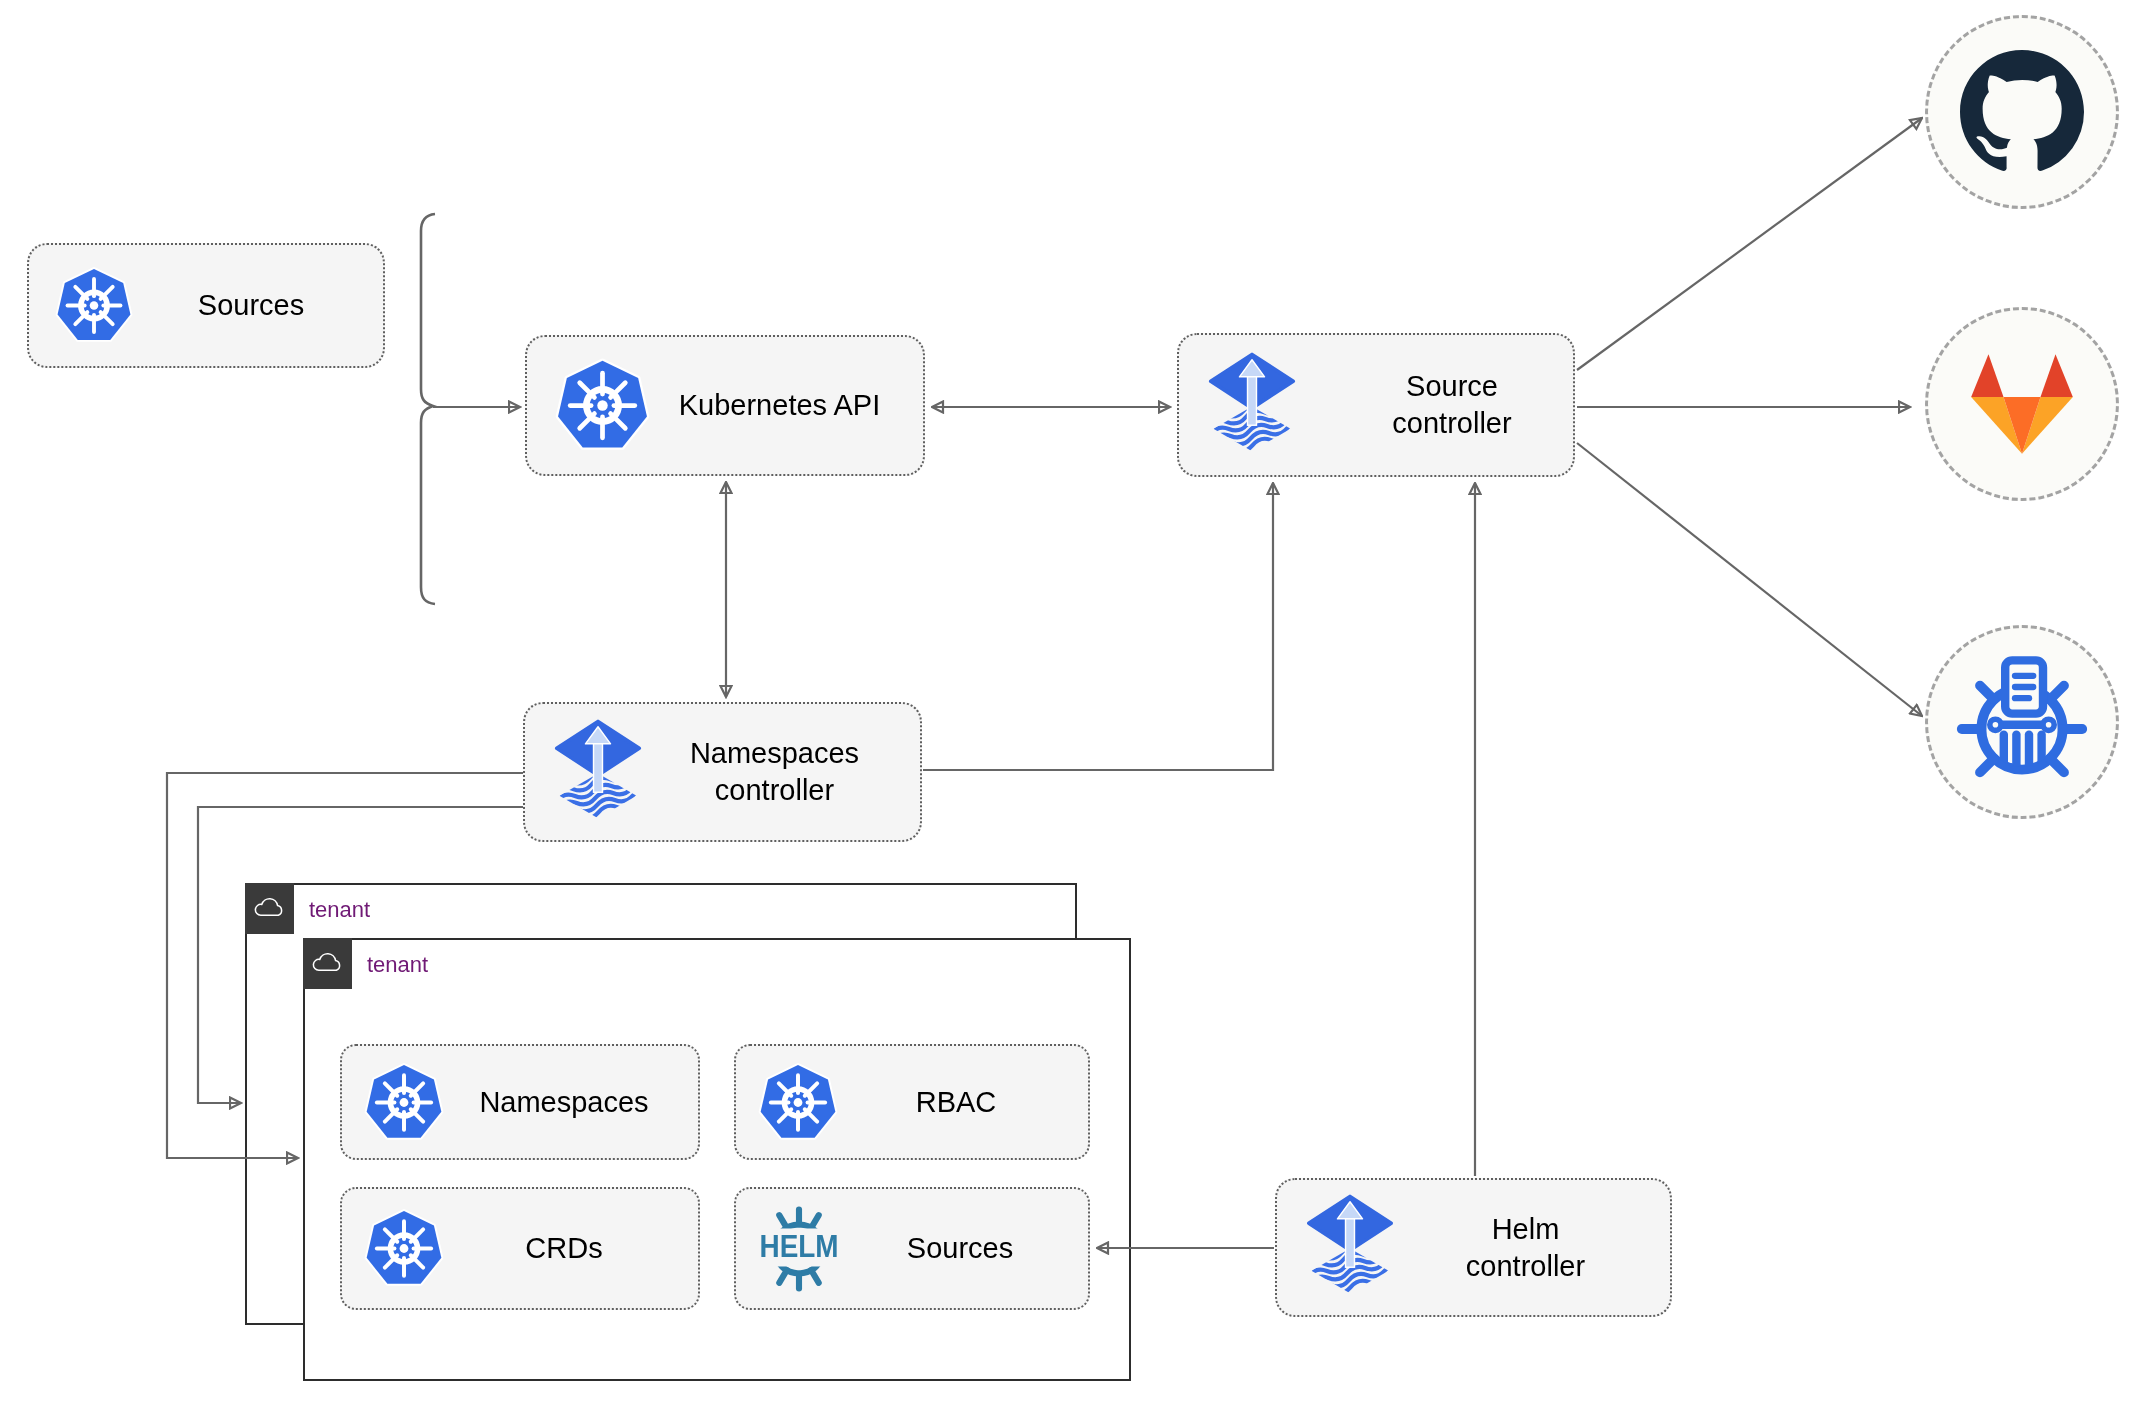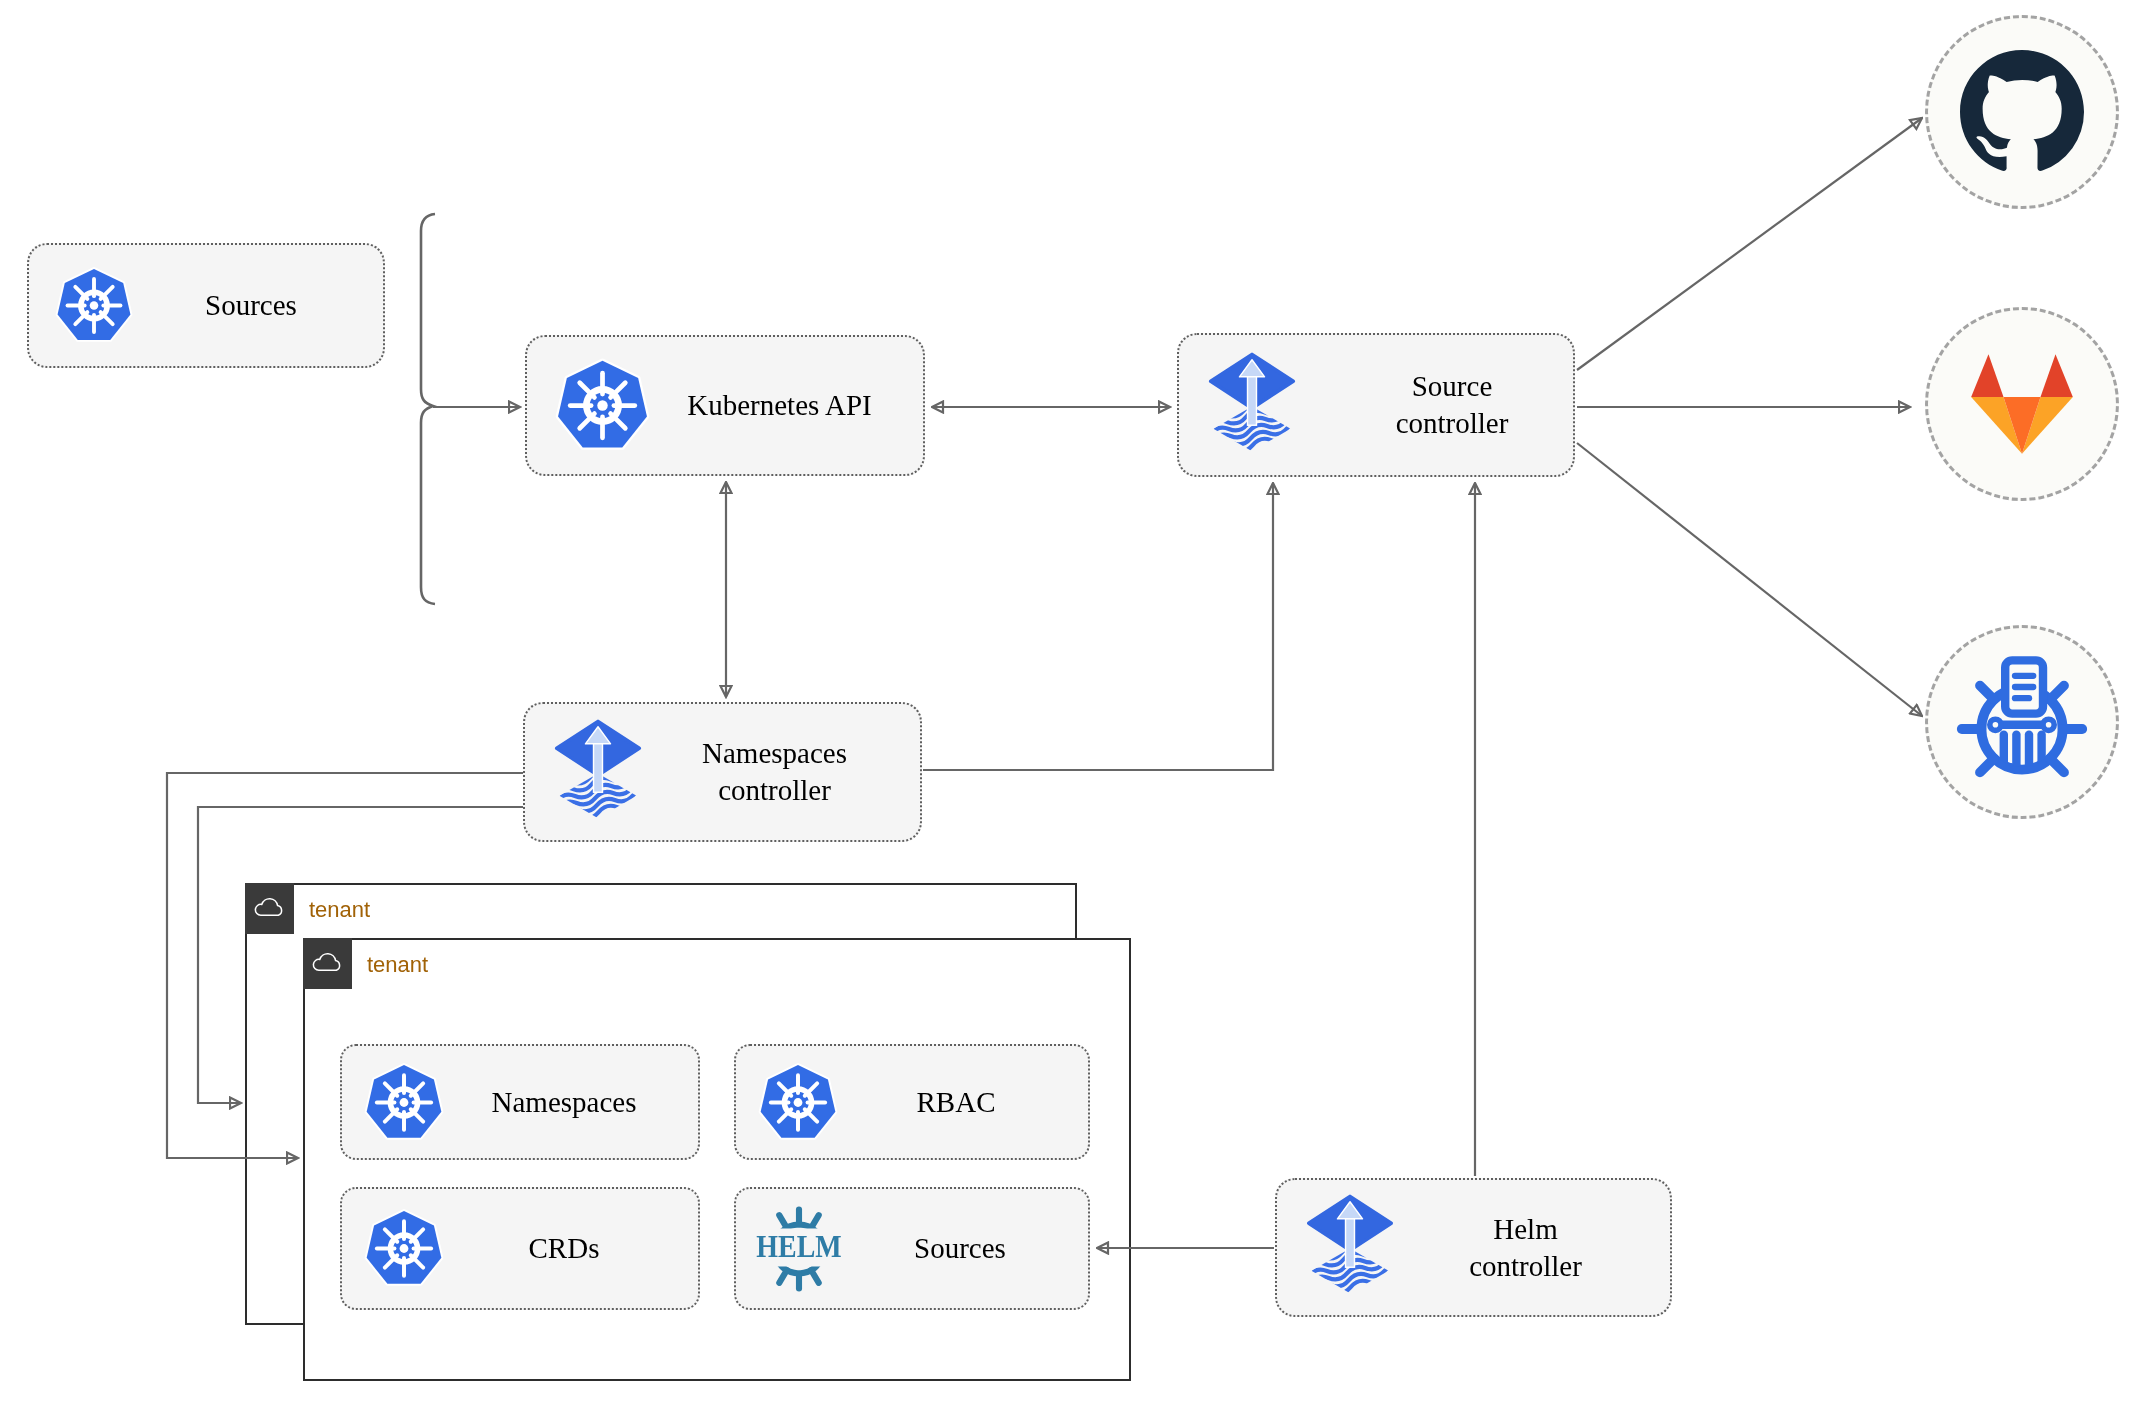--- a/index.html
+++ b/index.html
@@ -17,21 +17,20 @@
 
   
   .node{
     position:absolute;
     background:#f5f5f5;
     border:2.2px dotted #5f5f5f;
     border-radius:20px;
     display:flex;align-items:center;
     box-sizing:border-box;
     z-index:4;
-    font-family:Liberation Serif, serif;
   }
   .node .label{
     flex:1;text-align:center;
     font-size:29px;color:#000;
     line-height:37px;
     white-space:pre-line;
     padding-right:14px;
   }
   .node svg.icon{flex:0 0 auto;}
 
@@ -45,21 +44,21 @@
   .tenant.back{z-index:1;}
   .tenant.front{z-index:2;}
   .tenant .tab{
     position:absolute;left:-2.4px;top:-2.4px;
     width:49px;height:51px;
     background:#3a3a3a;
     display:flex;align-items:center;justify-content:center;
   }
   .tenant .tenant-label{
     position:absolute;left:62px;top:12px;
-    font-size:22px;color:#a16207;
+    font-size:22px;color:#701a75;
   }
 
   
   .endpoint{
     position:absolute;
     width:194px;height:194px;
     border-radius:50%;
     border:3px dashed #a3a3a3;
     background:#fbfbf8;
     display:flex;align-items:center;justify-content:center;

